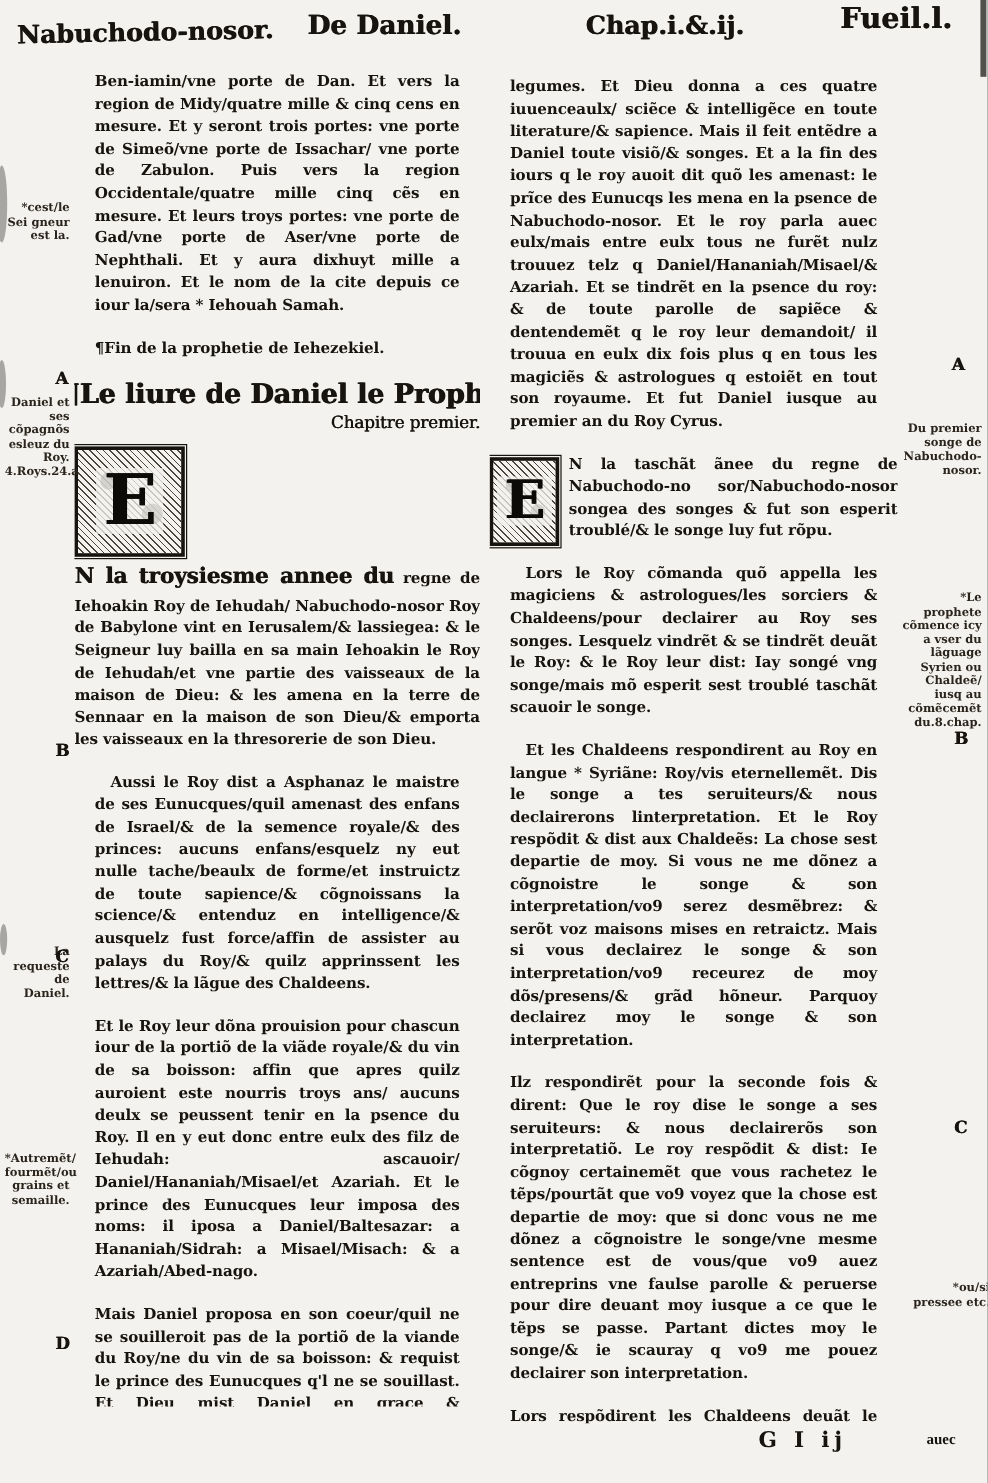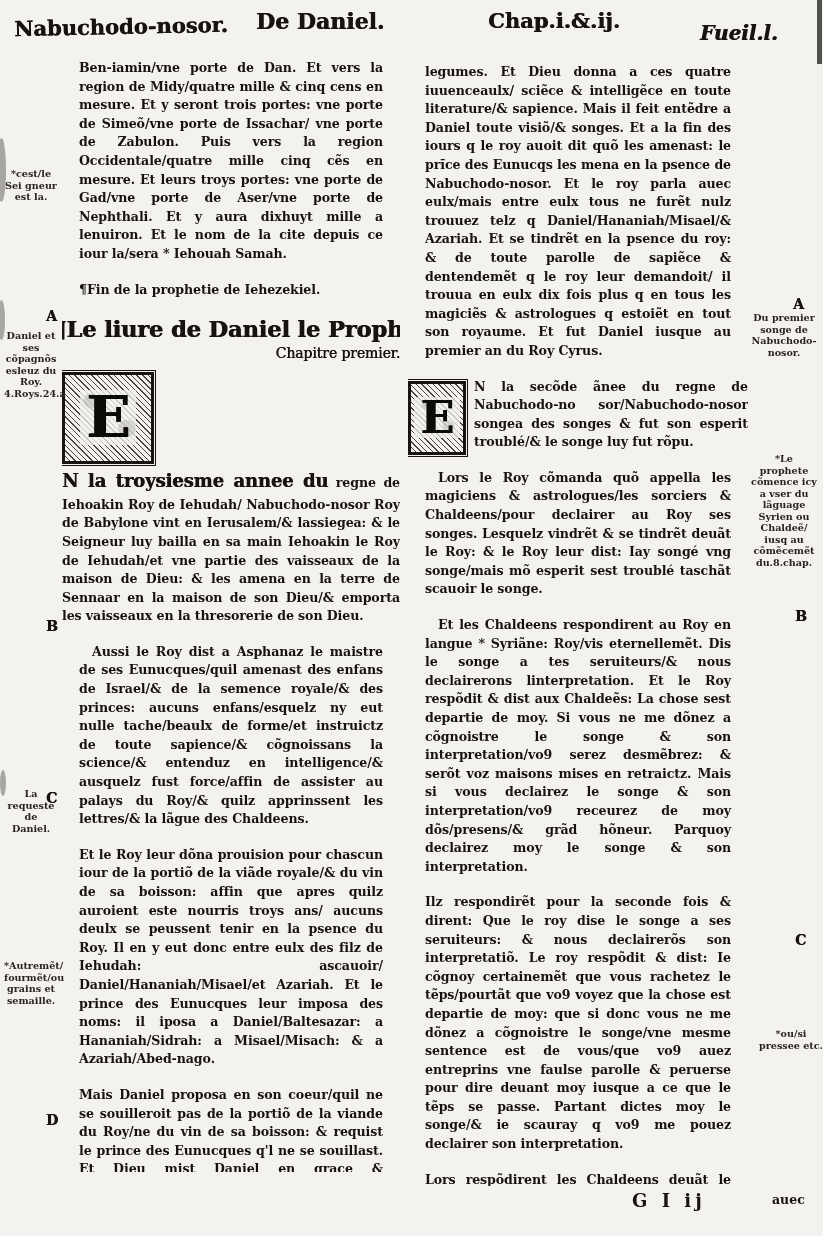--- a/index.html
+++ b/index.html
@@ -8,21 +8,21 @@
     background:#f3f2ee;
     font-family:"DejaVu Serif", serif;
     color:#17130e;overflow:hidden;
   }
   
   .hdr span{position:absolute;font-weight:700;white-space:nowrap;
     text-shadow:0.6px 0 0 currentColor;}
   .hdr-left{left:14px;top:14px;font-size:21px;transform:rotate(-1.2deg);}
   .hdr-center{left:256px;top:8px;font-size:22px;}
   .hdr-chap{left:488px;top:8px;font-size:21px;}
-  .hdr-folio{left:700px;top:21px;font-size:20px;font-style:italic;}
+  .hdr-folio{left:700px;top:0;font-size:24px;}
   
   .col{position:absolute;font-size:12.6px;line-height:18.6px;font-weight:700;
     text-align:justify;letter-spacing:-0.1px;}
   .col-left{left:62px;top:42px;width:338px;height:1130px;overflow:hidden;}
   .col-right{left:408px;top:46px;width:340px;height:1140px;overflow:hidden;}
   .col p{margin:17px;}
   .indent{text-indent:13px;}
   .center{text-align:left;text-indent:0;}
   .fin{margin-top:1px;}
   h1.bookhead{margin:9px 0 2px -10px;font-size:22.5px;line-height:26px;text-align:center;
@@ -43,28 +43,28 @@
   .woodcut .glyph{font-size:58px;font-weight:700;color:#0d0b08;
     background:rgba(243,242,238,.75);padding:0 6px;line-height:0.95;
     text-shadow:1px 0 0 currentColor;}
   .wc-big{width:92px;height:92px;}
   .wc-small{width:58px;height:74px;}
   .wc-small .glyph{font-size:44px;}
   .incipit{font-size:18px;line-height:30px;font-weight:700;
     text-shadow:0.6px 0 0 currentColor;white-space:nowrap;}
   
   .mnote{position:absolute;font-size:9.6px;line-height:11.5px;font-weight:700;
-    text-align:center;color:#2a241c;}
+    text-align:right;color:#2a241c;}
   .mnote.left{width:54px;left:4px;}
-  .mnote.right{width:68px;left:750px;}
+  .mnote.right{width:68px;left:750px;margin-top:40px;}
   .mletter{position:absolute;font-size:14px;font-weight:700;
     text-shadow:0.5px 0 0 currentColor;}
   
   .sig{position:absolute;left:632px;top:1190px;font-size:18px;font-weight:700;letter-spacing:4px;}
-  .catch{position:absolute;left:772px;top:1192px;font-size:12.5px;font-weight:700;}
+  .catch{position:absolute;left:772px;top:1192px;font-size:12.5px;font-weight:700;font-family:Liberation Serif, serif;}
   
   .smudge{position:absolute;background:#4c4a46;opacity:.45;border-radius:50%;}
   .sm1{left:-3px;top:138px;width:9px;height:64px;}
   .sm2{left:-2px;top:300px;width:7px;height:40px;}
   .sm3{left:817px;top:0;width:5px;height:64px;border-radius:0;opacity:.8;background:#2a2823;}
   .sm4{left:0px;top:770px;width:6px;height:26px;}
 </style>
 </head>
 <body>
 
@@ -95,21 +95,21 @@
     <p class="indent">Et Daniel dist a Malazar/lequel le prince des Eunucqs auoit cõstitue sus Daniel/Hananiah/Misael/ &amp; Azariah: Ie te prie q tu essaye tes seruiteurs/par dix iours: &amp; q on nous dõne des * legumes/affin que nous mãgeons/&amp; de leaue/affin que nous beuuions: puis que soy cõtẽple noz faces/&amp; les faces des enfans qui mangent la portiõ de la viãde royale: &amp; cõme tu verras/tu feras auec tes seruiteurs.</p>
 
   </div>
 
   <div class="col col-right">
     <p>legumes. Et Dieu donna a ces quatre iuuenceaulx/ sciẽce &amp; intelligẽce en toute literature/&amp; sapience. Mais il feit entẽdre a Daniel toute visiõ/&amp; songes. Et a la fin des iours q le roy auoit dit quõ les amenast: le prĩce des Eunucqs les mena en la psence de Nabuchodo-nosor. Et le roy parla auec eulx/mais entre eulx tous ne furẽt nulz trouuez telz q Daniel/Hananiah/Misael/&amp; Azariah. Et se tindrẽt en la psence du roy: &amp; de toute parolle de sapiẽce &amp; dentendemẽt q le roy leur demandoit/ il trouua en eulx dix fois plus q en tous les magiciẽs &amp; astrologues q estoiẽt en tout son royaume. Et fut Daniel iusque au premier an du Roy Cyrus.</p>
     <div>
       <div class="woodcut wc-small">
         <span class="glyph">E</span>
       </div>
-      <span>N la secõde ãnee du regne de Nabuchodo-no</span>
+      <span>N la taschãt ãnee du regne de Nabuchodo-no</span>
       <span>sor/Nabuchodo-nosor songea des songes &amp; fut son esperit troublé/&amp; le songe luy fut rõpu.</span>
     </div>
     <p class="indent">Lors le Roy cõmanda quõ appella les magiciens &amp; astrologues/les sorciers &amp; Chaldeens/pour declairer au Roy ses songes. Lesquelz vindrẽt &amp; se tindrẽt deuãt le Roy: &amp; le Roy leur dist: Iay songé vng songe/mais mõ esperit sest troublé taschãt scauoir le songe.</p>
     <p class="indent">Et les Chaldeens respondirent au Roy en langue * Syriãne: Roy/vis eternellemẽt. Dis le songe a tes seruiteurs/&amp; nous declairerons linterpretation. Et le Roy respõdit &amp; dist aux Chaldeẽs: La chose sest departie de moy. Si vous ne me dõnez a cõgnoistre le songe &amp; son interpretation/vo9 serez desmẽbrez: &amp; serõt voz maisons mises en retraictz. Mais si vous declairez le songe &amp; son interpretation/vo9 receurez de moy dõs/presens/&amp; grãd hõneur. Parquoy declairez moy le songe &amp; son interpretation.</p>
     <p>Ilz respondirẽt pour la seconde fois &amp; dirent: Que le roy dise le songe a ses seruiteurs: &amp; nous declairerõs son interpretatiõ. Le roy respõdit &amp; dist: Ie cõgnoy certainemẽt que vous rachetez le tẽps/pourtãt que vo9 voyez que la chose est departie de moy: que si donc vous ne me dõnez a cõgnoistre le songe/vne mesme sentence est de vous/que vo9 auez entreprins vne faulse parolle &amp; peruerse pour dire deuant moy iusque a ce que le tẽps se passe. Partant dictes moy le songe/&amp; ie scauray q vo9 me pouez declairer son interpretation.</p>
     <p>Lors respõdirent les Chaldeens deuãt le Roy/&amp; dirẽt: il ny a hõme sus la terre q'l puist declairer la parolle du Roy: car il ny a nul Roy/prince &amp; magistrat/qui demãde telle chose a q'lque magicien q ce soit/astrologue &amp; Chaldeẽ. Car la parolle q le Roy demãde/est notable: &amp; ny a nul autre qui la puist declairer deuãt le Roy/sinõ les dieux/desquelz la cõuersation nest pas auec la chair.</p>
     <p>Au moyẽ dequoy le Roy dict par grãd ire &amp; fureur/que on perdist to9 les sages de Babylone. Et quãd la sentẽce fut sortie/on mist a mort les sages: &amp; queroit on Daniel &amp; ses cõpaignõs pour occir.</p>
 
   </div>
 

